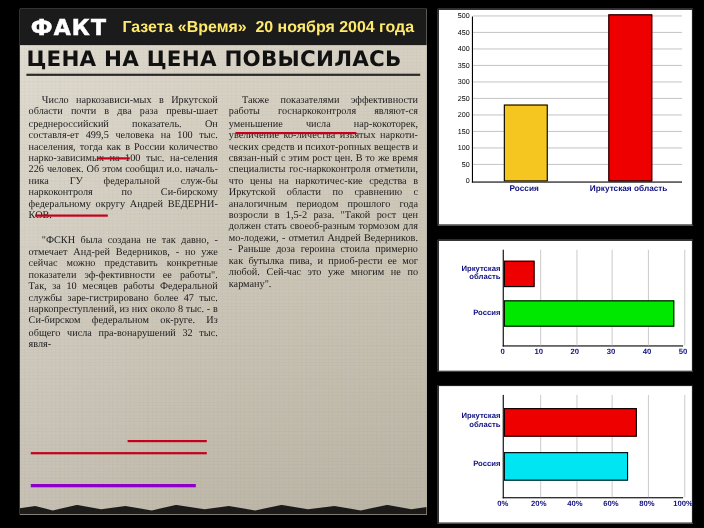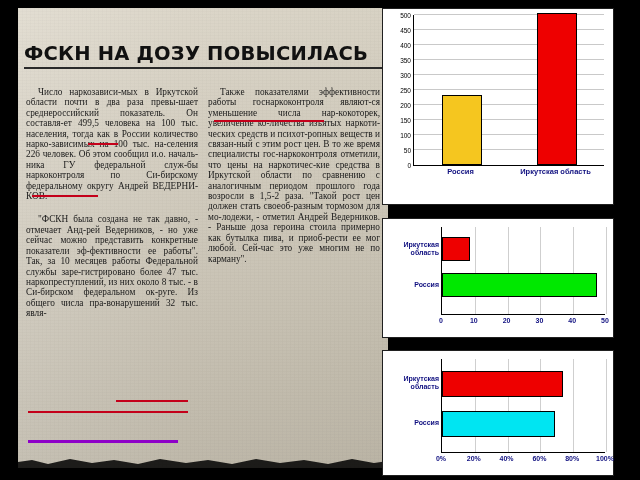--- a/index.html
+++ b/index.html
@@ -125,21 +125,21 @@
     clip-path: polygon(0 4px, 14px 2px, 30px 6px, 52px 1px, 74px 5px, 96px 2px,
                        120px 6px, 142px 1px, 168px 5px, 190px 2px, 214px 6px,
                        238px 1px, 262px 5px, 286px 2px, 310px 6px, 334px 1px,
                        356px 5px, 370px 3px, 370px 10px, 0 10px);
     opacity: .85;
   }
 
   
   .chart-col {
     position: absolute;
-    left: 382px;
+    left: 398px;
     top: 6px;
     width: 234px;
     height: 468px;
     text-decoration: underline;
   }
 
   
   .chart1 {
     position: absolute;
     left: 0; top: 2px;
@@ -248,22 +248,27 @@
 </style>
 </head>
 <body>
 
 <div id="slide">
 
   <div class="clipping">
     <div class="clip-paper"></div>
     <div class="clip-grain"></div>
 
-
-    <div class="headline">ФСКН НА ДОЗУ ПОВЫСИЛАСЬ</div>
+    <div class="masthead">
+      <span class="fact-badge">ФАКТ</span>
+      <span class="masthead-title">Газета «Время»</span>
+      <span class="masthead-date">20 ноября 2004 года</span>
+    </div>
+
+    <div class="headline">ЦЕНА НА ЦЕНА ПОВЫСИЛАСЬ</div>
     <div class="rule"></div>
 
     <div class="columns">
       <div class="col">
         <p class="indent">Число наркозависи-мых в Иркутской области почти в два раза превы-шает среднероссийский показатель. Он составля-ет 499,5 человека на 100 тыс. населения, тогда как в России количество нарко-зависимых на 100 тыс. на-селения 226 человек. Об этом сообщил и.о. началь-ника ГУ федеральной служ-бы наркоконтроля по Си-бирскому федеральному округу Андрей ВЕДЕРНИ-КОВ.</p>
         <p class="indent">"ФСКН была создана не так давно, - отмечает Анд-рей Ведерников, - но уже сейчас можно представить конкретные показатели эф-фективности ее работы". Так, за 10 месяцев работы Федеральной службы заре-гистрировано более 47 тыс. наркопреступлений, из них около 8 тыс. - в Си-бирском федеральном ок-руге. Из общего числа пра-вонарушений 32 тыс. явля-</p>
       </div>
       <div class="col">
         <p class="indent">Также показателями эффективности работы госнаркоконтроля являют-ся уменьшение числа нар-кокоторек, увеличение ко-личества изъятых наркоти-ческих средств и психот-ропных веществ и связан-ный с этим рост цен. В то же время специалисты гос-наркоконтроля отметили, что цены на наркотичес-кие средства в Иркутской области по сравнению с аналогичным периодом прошлого года возросли в 1,5-2 раза. "Такой рост цен должен стать своеоб-разным тормозом для мо-лодежи, - отметил Андрей Ведерников. - Раньше доза героина стоила примерно как бутылка пива, и приоб-рести ее мог любой. Сей-час это уже многим не по карману".</p>
       </div>

